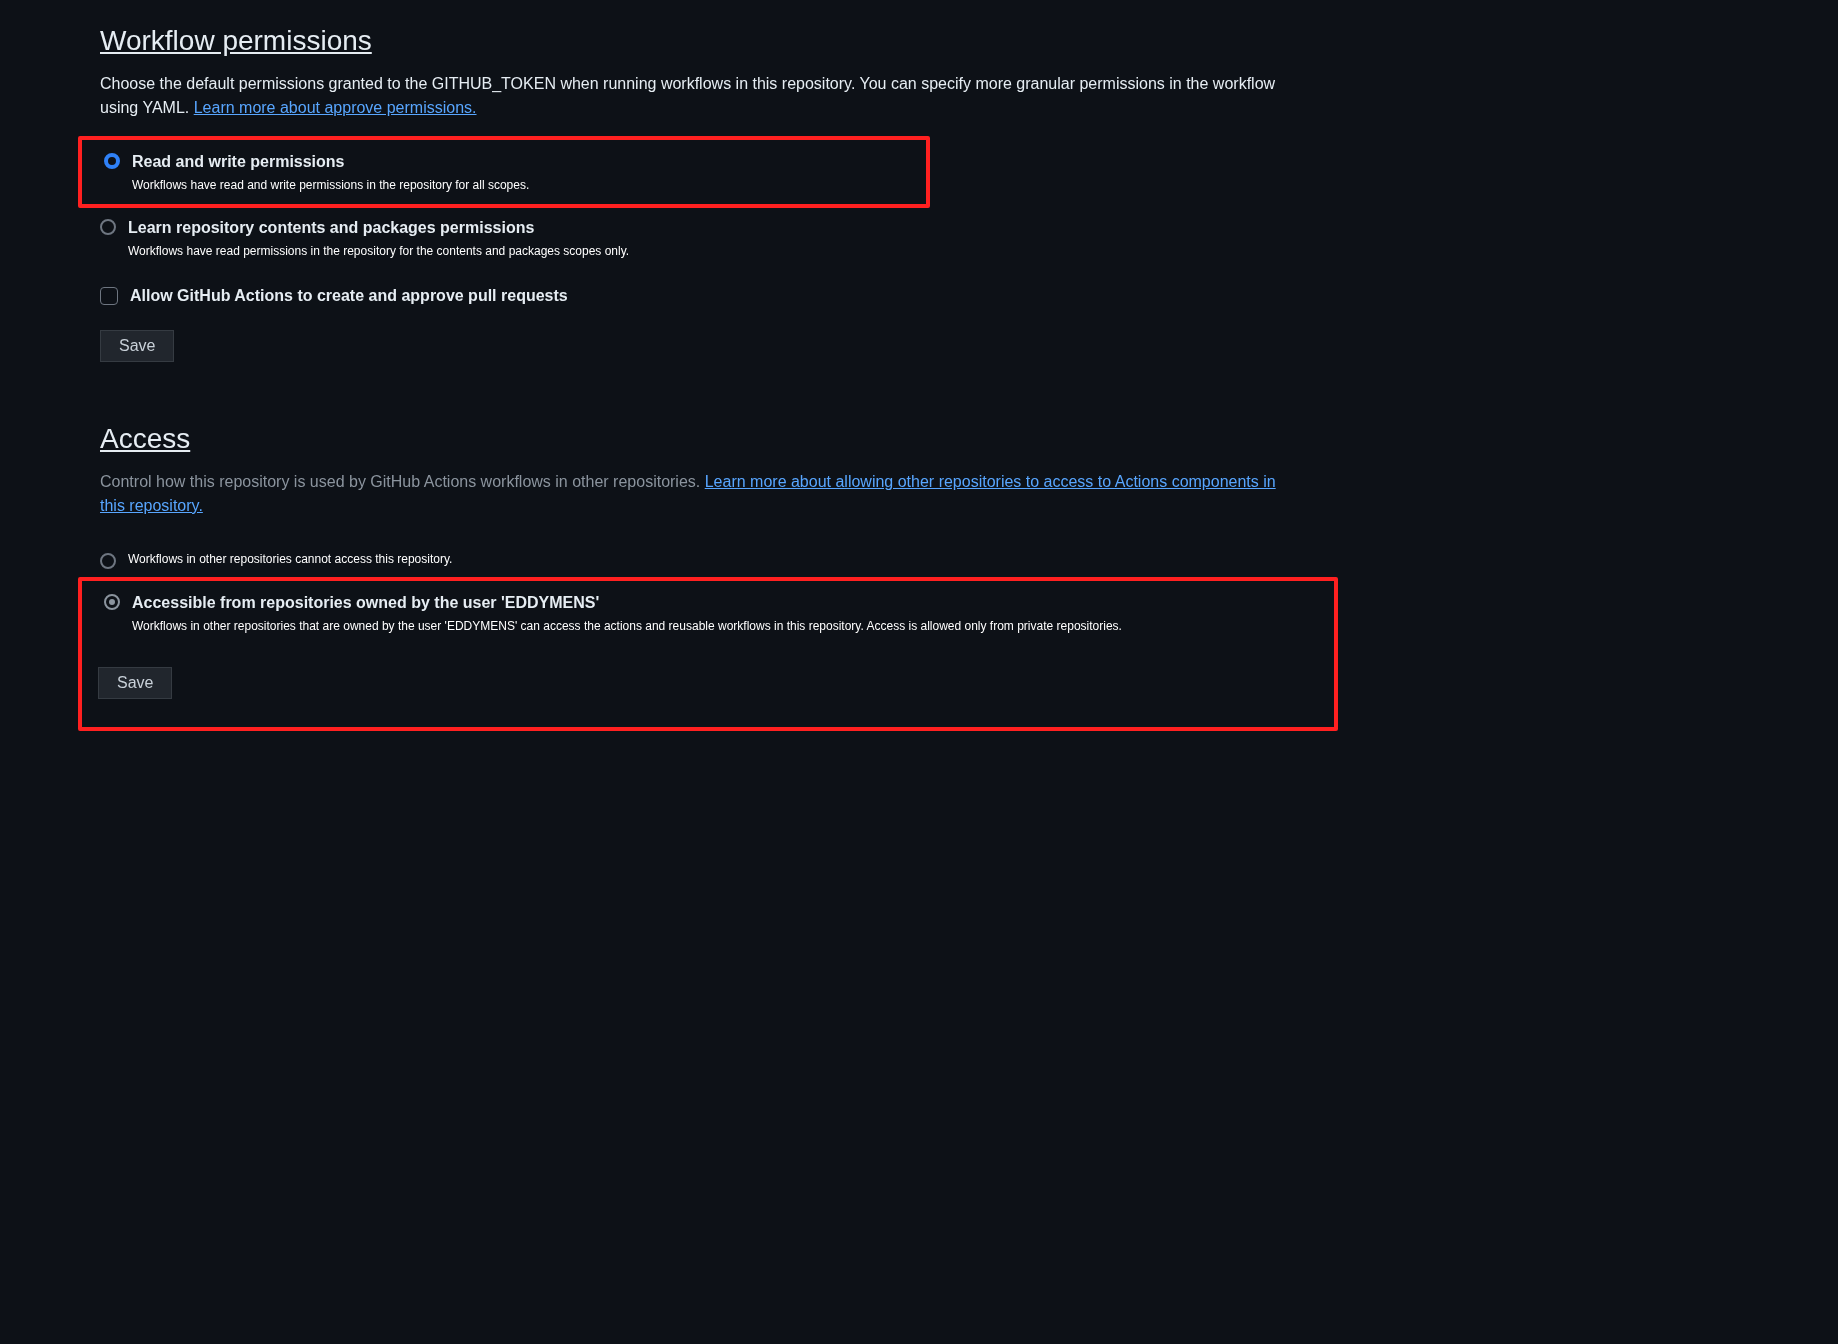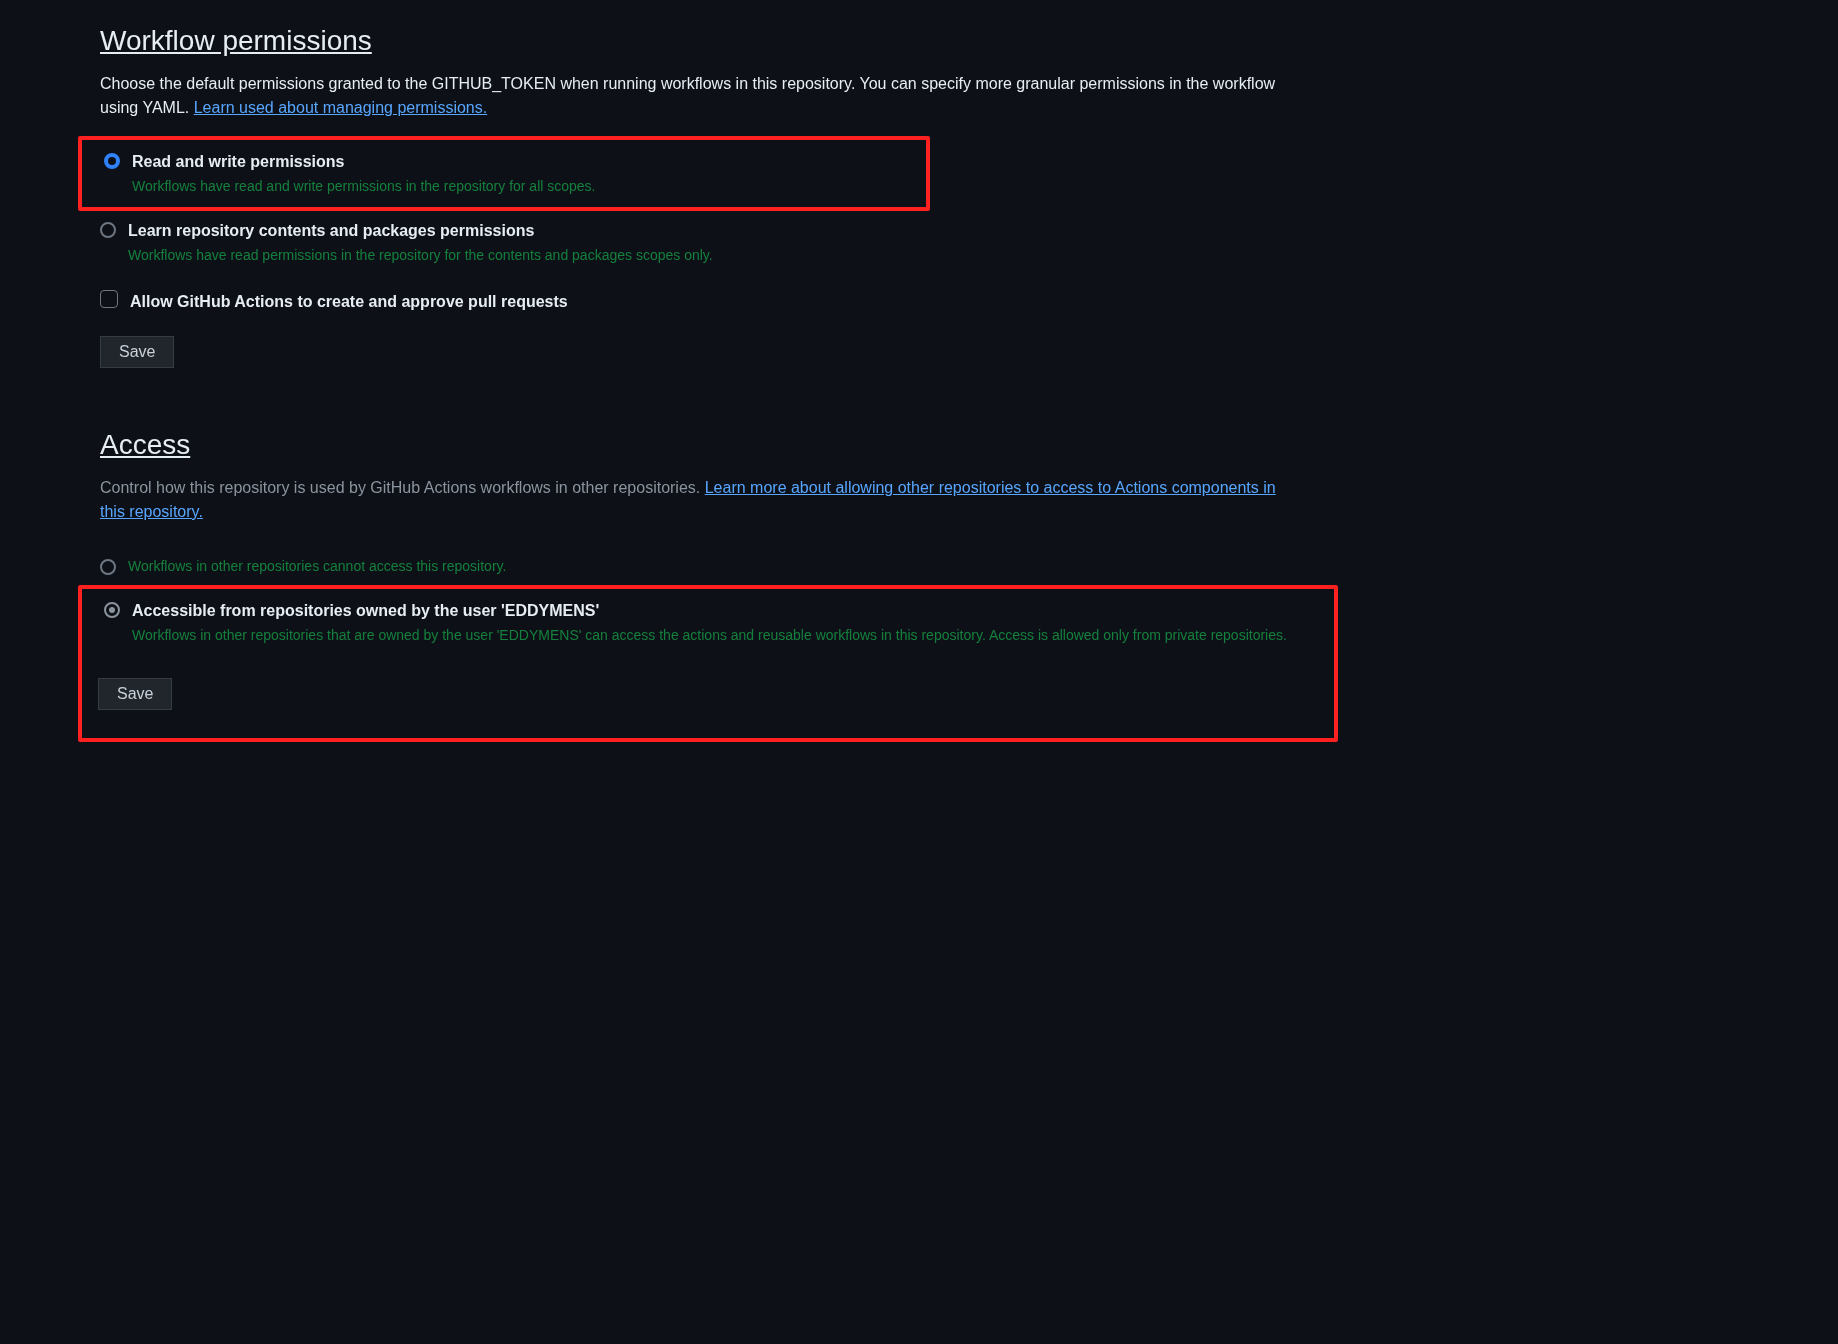--- a/index.html
+++ b/index.html
@@ -90,27 +90,27 @@
       flex: 1;
     }
     .radio-label {
       font-size: 16px;
       font-weight: 600;
       color: #e6edf3;
       display: block;
       margin-bottom: 2px;
     }
     .radio-description {
-      font-size: 14px;
-      color: #15803d;
+      font-size: 12px;
+      color: #ffffff;
       display: block;
     }
     .checkbox-item {
       display: flex;
-      align-items: flex-start;
+      align-items: center;
       padding: 8px 0;
       margin-bottom: 8px;
     }
     .checkbox-input {
       width: 18px;
       height: 18px;
       border: 1px solid #6e7681;
       border-radius: 4px;
       margin-right: 12px;
       cursor: pointer;
@@ -165,21 +165,21 @@
     }
   </style>
 </head>
 <body>
 
 <div class="container">
 
   <div>
     <h2 class="title-larger">Workflow permissions</h2>
     <p class="description">
-      <span>Choose the default permissions granted to the GITHUB_TOKEN when running workflows in this repository. You can specify more granular permissions in the workflow using YAML. </span><a href="#" class="link">Learn used about managing permissions.</a>
+      <span>Choose the default permissions granted to the GITHUB_TOKEN when running workflows in this repository. You can specify more granular permissions in the workflow using YAML. </span><a href="#" class="link">Learn more about approve permissions.</a>
     </p>
 
     <div class="radio-group">
       <div class="highlight-box-red highlight-1">
         <div class="radio-item">
           <div class="radio-input selected-blue"></div>
           <div class="radio-content">
             <span class="radio-label">Read and write permissions</span>
             <span class="radio-description">Workflows have read and write permissions in the repository for all scopes.</span>
           </div>

